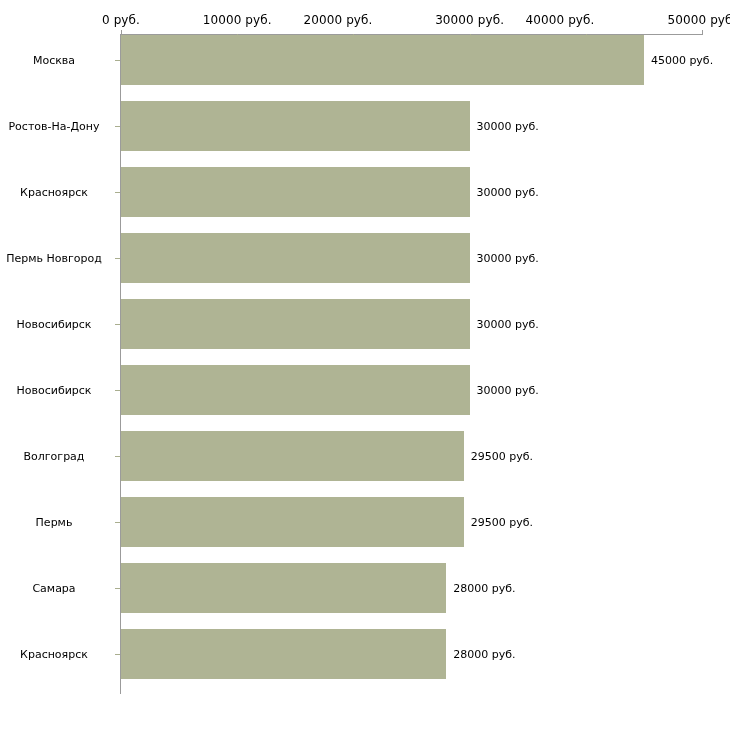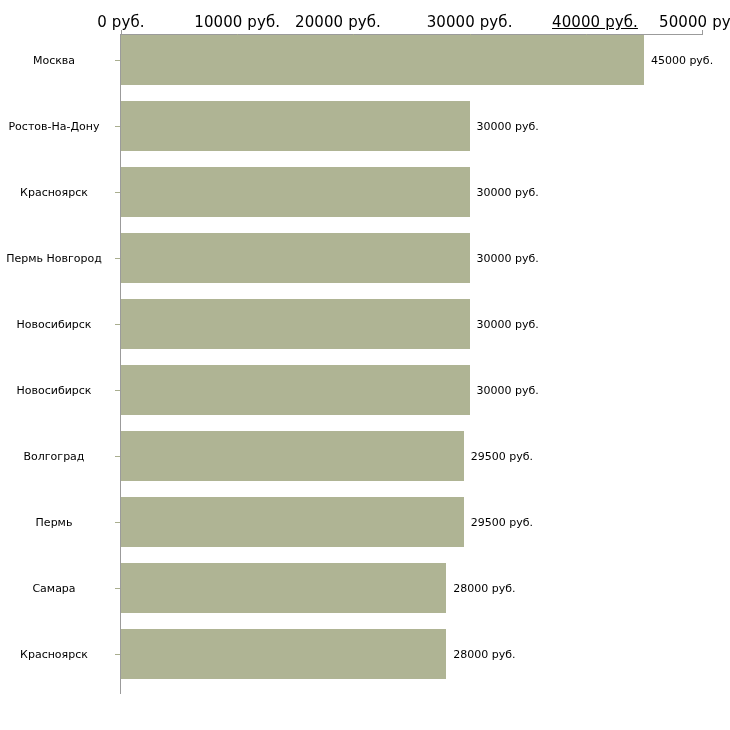--- a/index.html
+++ b/index.html
@@ -38,21 +38,21 @@
     background: #a9ae8f;
   }
   .axis-tick.endcap {
     background: #9b9b9b;
     top: 30px;
     height: 5px;
   }
   .axis-label {
     position: absolute;
     top: 13px;
-    font-size: 15px;
+    font-size: 12px;
     color: #000000;
     white-space: nowrap;
     transform: translateX(-50%);
     letter-spacing: 0.1px;
   }
 
   
   .axis-left {
     position: absolute;
     left: 120px;
@@ -109,21 +109,21 @@
   <div id="xaxis-layer">
       <div class="axis-tick endcap" style="left: 121px;"></div>
       <div class="axis-label" style="left: 121px;">0 руб.</div>
       <div class="axis-tick" style="left: 237.2px;"></div>
       <div class="axis-label" style="left: 237.2px;">10000 руб.</div>
       <div class="axis-tick" style="left: 353.4px;"></div>
       <div class="axis-label" style="left: 338px;">20000 руб.</div>
       <div class="axis-tick" style="left: 469.6px;"></div>
       <div class="axis-label" style="left: 469.6px;">30000 руб.</div>
       <div class="axis-tick" style="left: 585.8px;"></div>
-      <div class="axis-label" style="left: 595px; text-decoration: underline;">40000 руб.</div>
+      <div class="axis-label" style="left: 560px;">40000 руб.</div>
       <div class="axis-tick endcap" style="left: 702px;"></div>
       <div class="axis-label" style="left: 702px;">50000 руб.</div>
     </div>
 
   <div class="axis-left"></div>
 
   <div id="yaxis-layer">
       <div class="ytick" style="top: 60px;"></div>
       <div class="cat-label-wrap" style="top: 60px;">
         <div class="cat-label">Москва</div>

